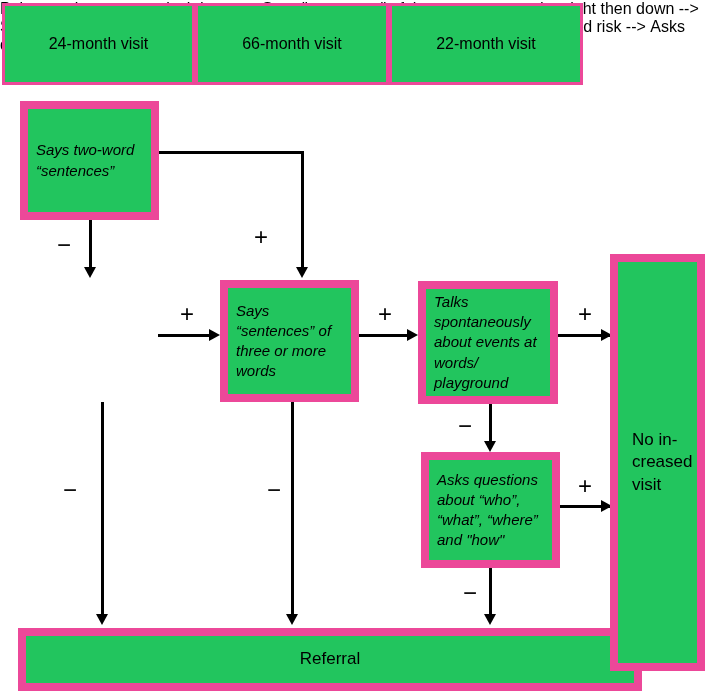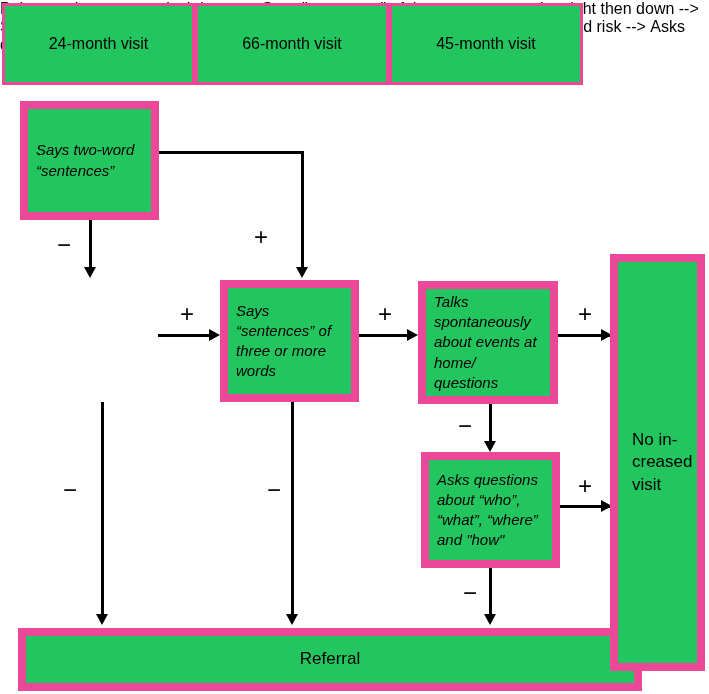--- a/index.html
+++ b/index.html
@@ -117,21 +117,21 @@
   
   <div class="box visit-box" style="left:2px; top:3px; width:193px; height:82px;">
     <span class="box-text">24-month visit</span>
   </div>
 
   <div class="box visit-box" style="left:195px; top:3px; width:194px; height:82px;">
     <span class="box-text">66-month visit</span>
   </div>
 
   <div class="box visit-box" style="left:389px; top:3px; width:194px; height:82px;">
-    <span class="box-text">45-month visit</span>
+    <span class="box-text">22-month visit</span>
   </div>
 
   
   <div class="box crit-box" style="left:20px; top:101px; width:139px; height:119px;">
     <span class="box-text">Says two-word “sentences”</span>
   </div>
 
     Points at six parts : vertical down --&gt;
   <div class="ln ln-v" style="left:89px; top:220px; height:49px;"></div>
   <div class="arrow-down" style="left:84px; top:267px;"></div>
@@ -165,21 +165,21 @@
   <div class="arrow-right" style="left:407px; top:329px;"></div>
   <div class="sign" style="left:378px; top:302px;">+</div>
 
    Referral --&gt;
   <div class="ln ln-v" style="left:291px; top:402px; height:215px;"></div>
   <div class="arrow-down" style="left:286px; top:614px;"></div>
   <div class="sign" style="left:267px; top:478px;">−</div>
 
   
   <div class="box crit-box" style="left:418px; top:281px; width:140px; height:123px;">
-    <span class="box-text">Talks spontaneously about events at home/ questions</span>
+    <span class="box-text">Talks spontaneously about events at words/ playground</span>
   </div>
 
    No increased risk --&gt;
   <div class="ln ln-h" style="left:558px; top:334px; width:54px;"></div>
   <div class="arrow-right" style="left:601px; top:329px;"></div>
   <div class="sign" style="left:578px; top:302px;">+</div>
 
    Asks questions --&gt;
   <div class="ln ln-v" style="left:489px; top:404px; height:42px;"></div>
   <div class="arrow-down" style="left:484px; top:441px;"></div>

